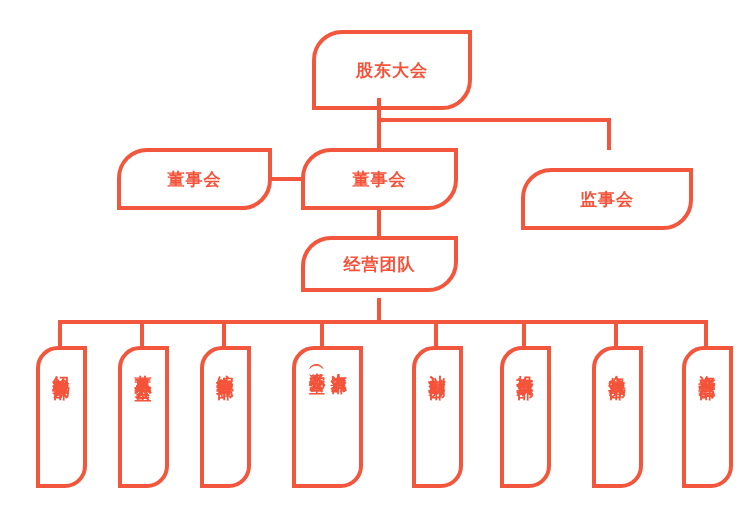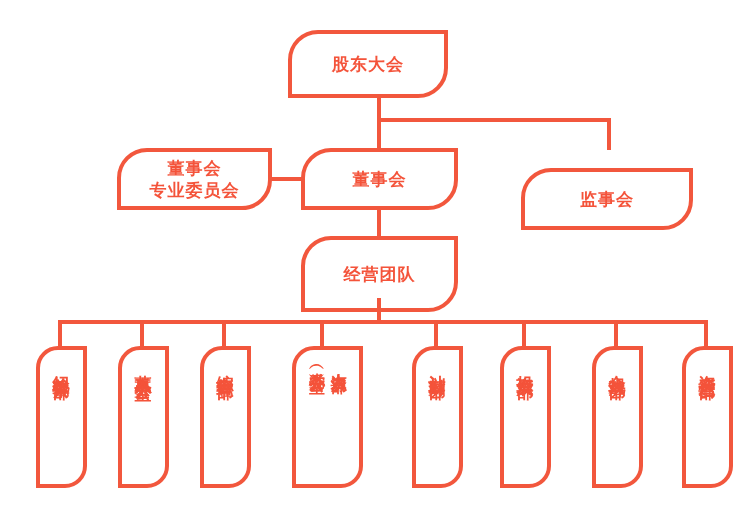--- a/index.html
+++ b/index.html
@@ -78,52 +78,51 @@
     justify-content: center;
     gap: 1px;
   }
   .vcols .vtext { font-size: 16px; letter-spacing: 1px; }
 </style>
 </head>
 <body>
 
 <div id="chart">
 
-  <div class="node node-h" style="left:288px; top:30px; width:160px; height:68px;">
+  <div class="node node-h" style="left:312px; top:30px; width:160px; height:80px;">
     <span>股东大会</span>
   </div>
 
   <div class="line line-v" style="left:377px; top:98px; width:4px; height:20px;"></div>
 
   <div class="line line-h" style="left:377px; top:118px; width:234px; height:4px;"></div>
 
   <div class="line line-v" style="left:607px; top:118px; width:4px; height:32px;"></div>
 
   <div class="line line-v" style="left:377px; top:118px; width:4px; height:32px;"></div>
 
   <div class="node node-h" style="left:117px; top:148px; width:155px; height:62px;">
     <span>
       <span>董事会</span><br>
-      <span>专业委员会</span>
     </span>
   </div>
 
   <div class="line line-h" style="left:270px; top:177px; width:33px; height:4px;"></div>
 
   <div class="node node-h" style="left:301px; top:148px; width:157px; height:62px;">
     <span>董事会</span>
   </div>
 
   <div class="node node-h" style="left:521px; top:148px; width:172px; height:62px;margin-top:20px;">
     <span>监事会</span>
   </div>
 
   <div class="line line-v" style="left:377px; top:210px; width:4px; height:27px;"></div>
 
-  <div class="node node-h" style="left:301px; top:236px; width:157px; height:76px;">
+  <div class="node node-h" style="left:301px; top:236px; width:157px; height:56px;">
     <span>经营团队</span>
   </div>
 
   <div class="line line-v" style="left:377px; top:298px; width:4px; height:24px;"></div>
 
   <div class="line line-h" style="left:58px; top:320px; width:650px; height:4px;"></div>
 
   <div class="line line-v" style="left:58px;  top:320px; width:4px; height:28px;"></div>
   <div class="line line-v" style="left:140px; top:320px; width:4px; height:28px;"></div>
   <div class="line line-v" style="left:222px; top:320px; width:4px; height:28px;"></div>

